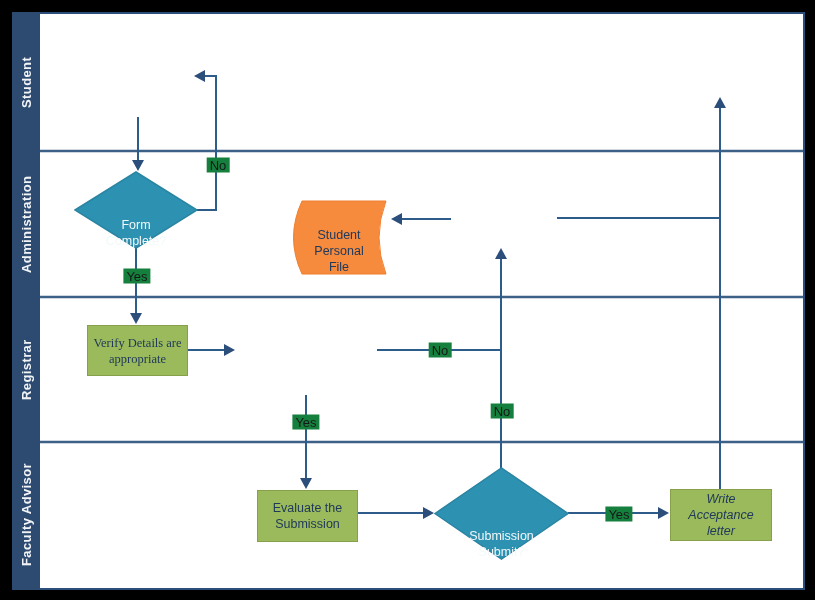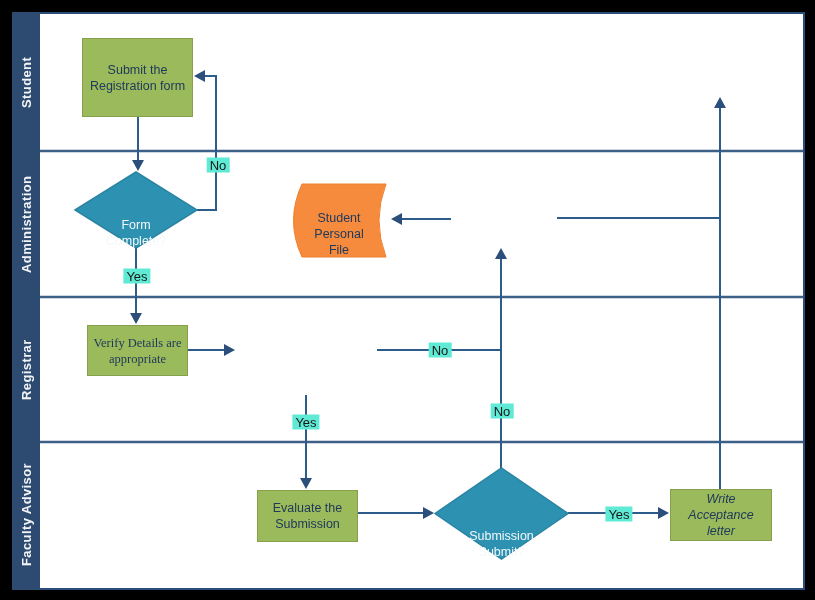--- a/index.html
+++ b/index.html
@@ -40,21 +40,21 @@
     text-align:center;font-size:12.5px;line-height:1.28;
   }
   .decision-poly{fill:var(--decision_fill,#2d92b2);stroke:var(--decision_border,#2a84a2);stroke-width:1.5;}
   .decision-text{color:#f2f8f9;}
   .stored-path{fill:var(--stored_data_fill,#f68b3d);stroke:var(--stored_data_border,#ef7f2e);stroke-width:1;}
   .stored-text{color:#213a5c;}
   .doc-path{fill:var(--document_fill,#a79991);stroke:none;}
   .doc-text{color:#f4f1ef;align-items:flex-start !important;padding-top:11px;box-sizing:border-box;}
   .edge-label{
     position:absolute;transform:translate(-50%,-50%);
-    background:#5eead4;padding:0 3px;color:#171717;font-size:13px;white-space:nowrap;
+    background:#15803d;padding:0 3px;color:#171717;font-size:13px;white-space:nowrap;
   }
   .inner{display:inline-block;}
 </style>
 </head>
 <body>
 
 <div id="stage">
 
   <div id="canvas"></div>
   <div id="laneheader"></div>
@@ -111,23 +111,20 @@
       <path class="conn" d="M720,489 V107"></path>
       <polygon class="arrowhead" points="714,108 726,108 720,97"></polygon>
     </g>
   </svg>
 
   <div class="lane-label" style="top:14px;height:137px;">Student</div>
   <div class="lane-label" style="top:151px;height:146px;">Administration</div>
   <div class="lane-label" style="top:297px;height:145px;">Registrar</div>
   <div class="lane-label" style="top:442px;height:144px;">Faculty Advisor</div>
 
-  <div class="process" style="left:82px;top:38px;width:111px;height:79px;">
-    <span class="inner" style="width:100px;">Submit the Registration form</span>
-  </div>
   <div class="process" style="left:87px;top:325px;width:101px;height:51px;font-family:Liberation Serif, serif;">
     <span class="inner" style="width:96px;">Verify Details are appropriate</span>
   </div>
   <div class="process" style="left:257px;top:490px;width:101px;height:52px;">
     <span class="inner" style="width:90px;">Evaluate the Submission</span>
   </div>
   <div class="process" style="left:670px;top:489px;width:102px;height:52px;font-style:italic;">
     <span class="inner" style="width:75px;">Write Acceptance letter</span>
   </div>
 
@@ -141,21 +138,21 @@
   </div>
   <div class="shape-wrap" style="left:434px;top:467px;width:135px;height:93px;">
     <svg width="135" height="93" viewBox="0 0 135 93">
       <polygon class="decision-poly" points="1,46.5 67.5,1 134,46.5 67.5,92"></polygon>
     </svg>
     <span class="shape-text decision-text">
         <span class="inner" style="width:85px;">Submission Submit?</span>
       </span>
   </div>
 
-  <div class="shape-wrap" style="left:288px;top:183px;width:102px;height:75px;">
+  <div class="shape-wrap" style="left:288px;top:200px;width:102px;height:75px;">
     <svg width="102" height="75" viewBox="0 0 102 75">
       <path class="stored-path" d="M14,1 L98,1 Q84,37.5 98,74 L14,74 Q-3,37.5 14,1 Z"></path>
     </svg>
     <span class="shape-text stored-text">
         <span class="inner" style="width:62px;">Student Personal File</span>
       </span>
   </div>
 
 
   <span class="edge-label" style="left:218px;top:165px;">No</span>

